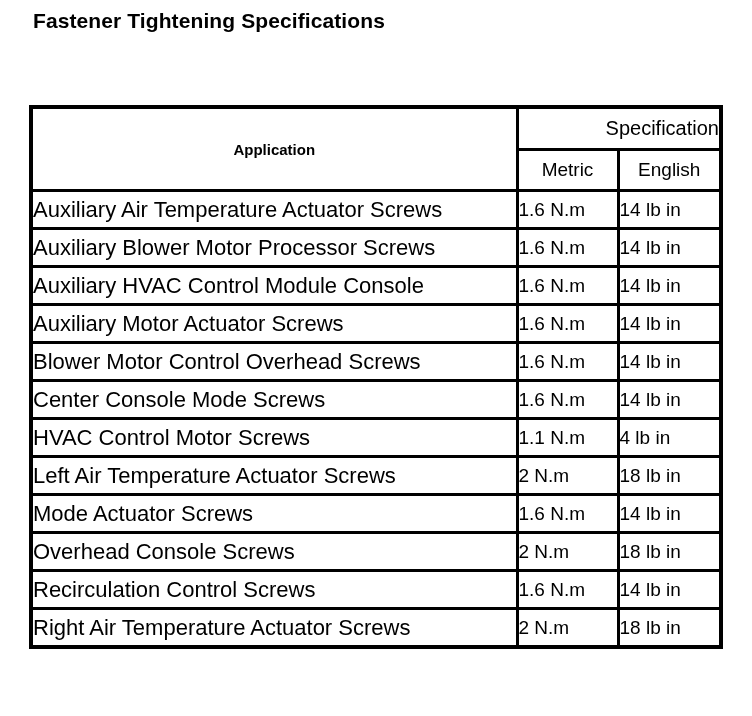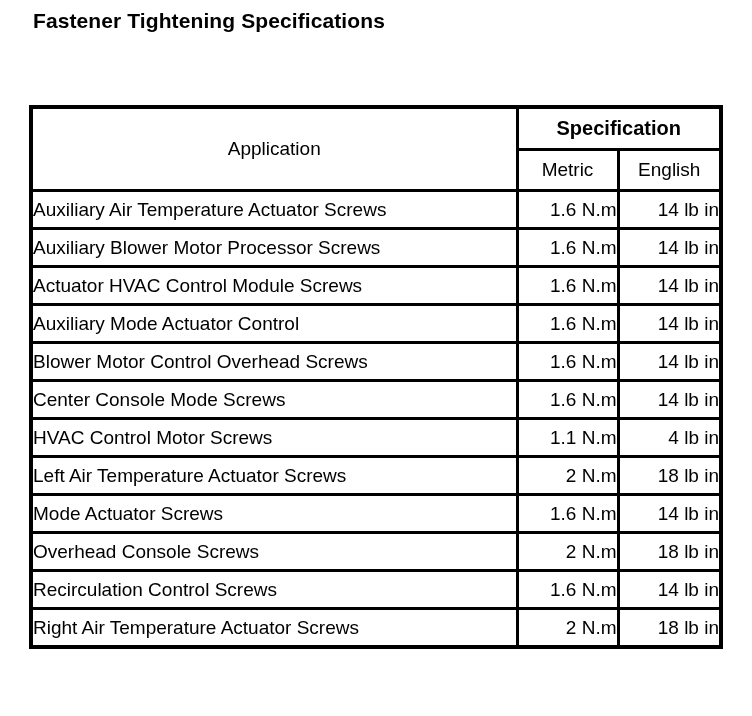--- a/index.html
+++ b/index.html
@@ -51,51 +51,51 @@
   }
   
   table.spec-table {
     border: 4px solid #000000;
   }
   col.col-app    { width: 486px; }
   col.col-metric { width: 101px; }
   col.col-eng    { width: 103px; }
 
   th.app-head {
-    font-size: 19px;
-    font-weight: normal;
+    font-size: 15px;
+    font-weight: bold;
     text-align: center;
     vertical-align: middle;
     height: 80px;
   }
   th.spec-head {
     font-size: 20px;
-    font-weight: bold;
-    text-align: center;
+    font-weight: normal;
+    text-align: right;
     vertical-align: middle;
     height: 38px;
   }
   th.sub-head {
     font-size: 19px;
     font-weight: normal;
     text-align: center;
     vertical-align: middle;
     height: 38px;
   }
   td.app-cell {
-    font-size: 19px;
+    font-size: 22px;
     text-align: left;
     vertical-align: middle;
     height: 35px;
     padding-left: 6px;
     white-space: nowrap;
   }
   td.val-cell {
     font-size: 19px;
-    text-align: right;
+    text-align: left;
     vertical-align: middle;
     height: 35px;
     white-space: nowrap;
   }
 </style>
 </head>
 <body>
 
 <div class="page">
 
@@ -123,26 +123,26 @@
             <td class="app-cell">Auxiliary Air Temperature Actuator Screws</td>
             <td class="val-cell">1.6 N.m</td>
             <td class="val-cell">14 lb in</td>
           </tr>
           <tr>
             <td class="app-cell">Auxiliary Blower Motor Processor Screws</td>
             <td class="val-cell">1.6 N.m</td>
             <td class="val-cell">14 lb in</td>
           </tr>
           <tr>
-            <td class="app-cell">Actuator HVAC Control Module Screws</td>
+            <td class="app-cell">Auxiliary HVAC Control Module Console</td>
             <td class="val-cell">1.6 N.m</td>
             <td class="val-cell">14 lb in</td>
           </tr>
           <tr>
-            <td class="app-cell">Auxiliary Mode Actuator Control</td>
+            <td class="app-cell">Auxiliary Motor Actuator Screws</td>
             <td class="val-cell">1.6 N.m</td>
             <td class="val-cell">14 lb in</td>
           </tr>
           <tr>
             <td class="app-cell">Blower Motor Control Overhead Screws</td>
             <td class="val-cell">1.6 N.m</td>
             <td class="val-cell">14 lb in</td>
           </tr>
           <tr>
             <td class="app-cell">Center Console Mode Screws</td>

